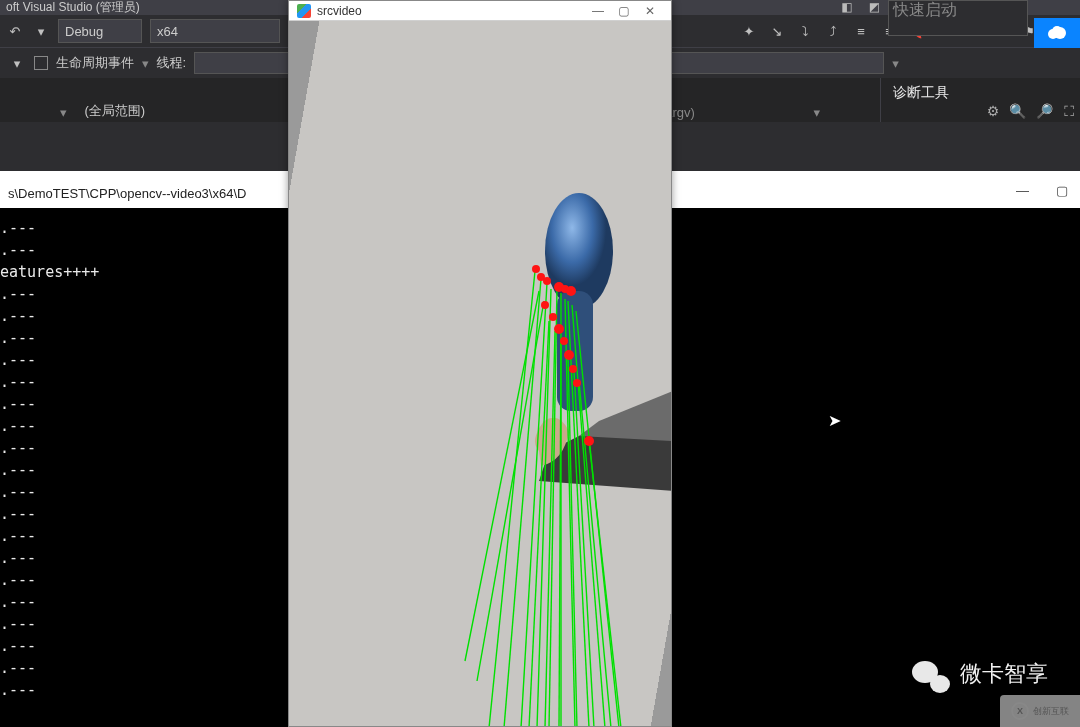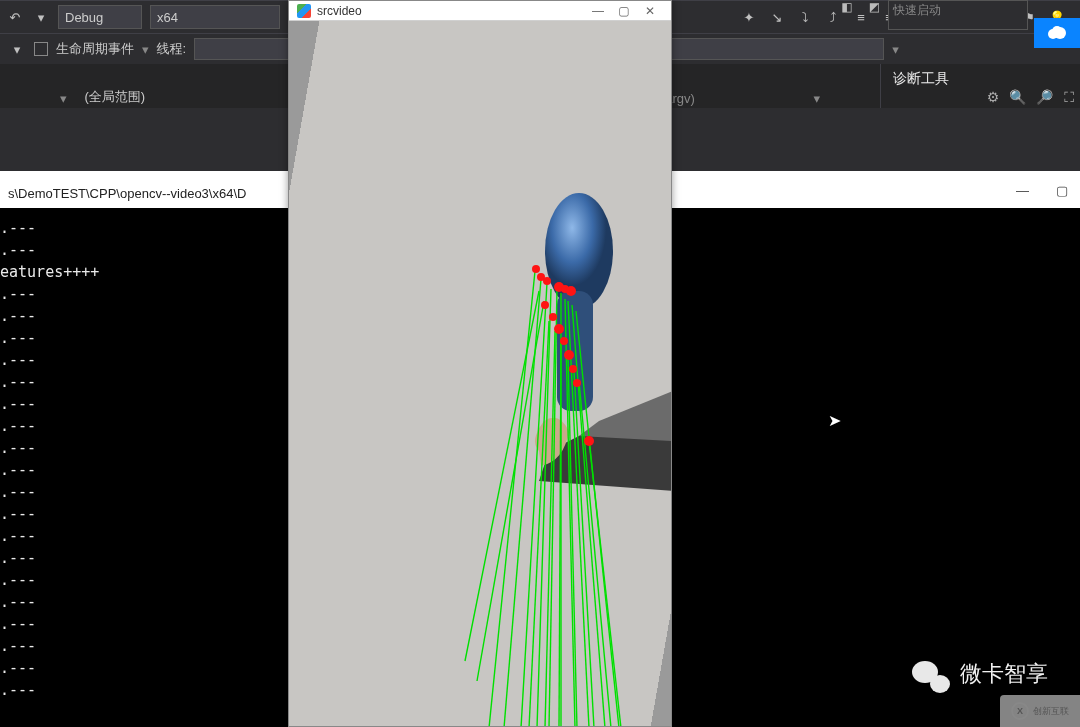--- a/index.html
+++ b/index.html
@@ -73,25 +73,25 @@
 .tb-spacer { flex: 1; }
 .tb-right { display: flex; gap: 10px; margin-right: 8px; }
 .bulb { color: #ffd000; }
 
 
 .quick-launch {
   position: absolute;
   top: 0;
   right: 52px;
   width: 140px;
-  height: 30px;
+  height: 36px;
   border: 1px solid #555;
   background: #2d2d30;
   color: #888;
-  font-size: 12px;
+  font-size: 16px;
   padding: 0 4px;
   line-height: 18px;
 }
 .title-icons {
   position: absolute;
   top: 0;
   right: 200px;
   display: flex;
   gap: 16px;
   color: #bbb;
@@ -308,20 +308,23 @@
   align-items: center;
   justify-content: center;
 }
 .blue-square svg { width: 24px; height: 24px; }
 </style>
 </head>
 <body>
 
 <div class="vs-container">
 
+  <div class="vs-title">
+    <span>oft Visual Studio (管理员)</span>
+  </div>
   <div class="title-icons">
     <span>◧</span>
     <span>◩</span>
   </div>
   <div class="quick-launch">快速启动</div>
   <div class="blue-square">
     <svg viewBox="0 0 24 24">
         <circle cx="8" cy="13" r="5" fill="#fff"></circle>
         <circle cx="15" cy="12" r="6" fill="#fff"></circle>
         <circle cx="12" cy="10" r="5" fill="#fff"></circle>

